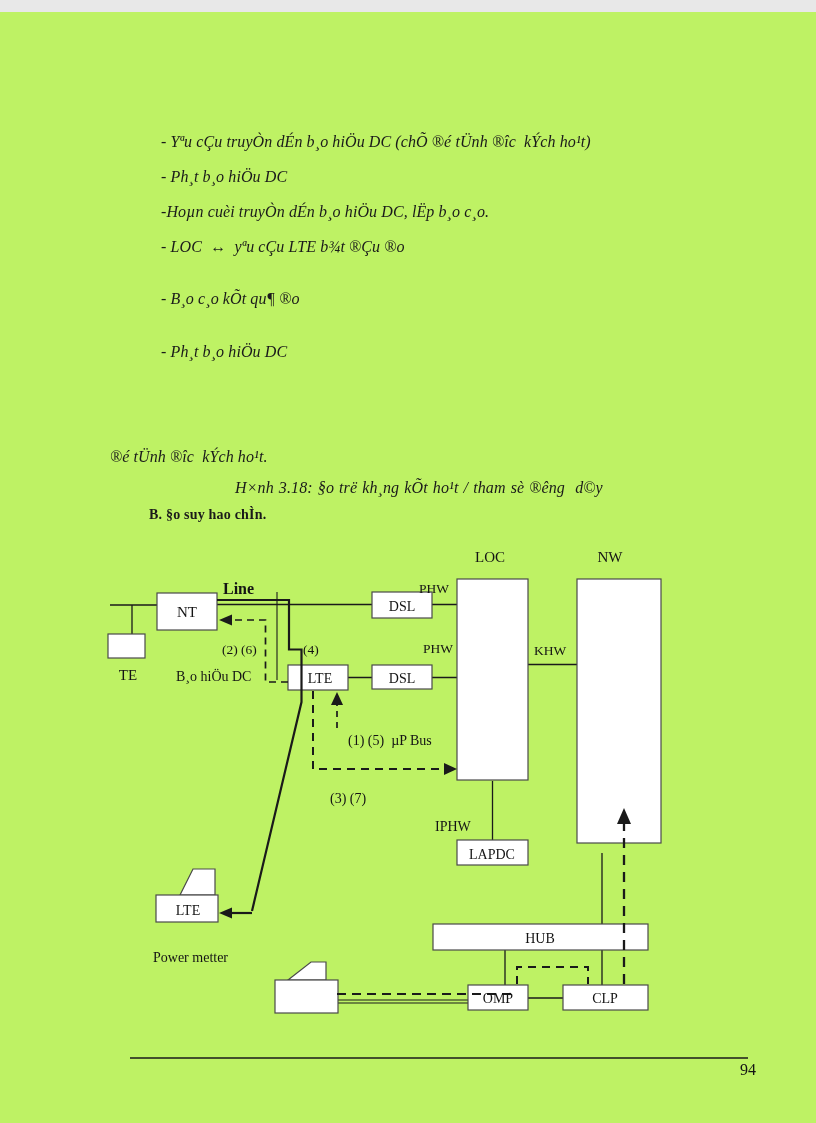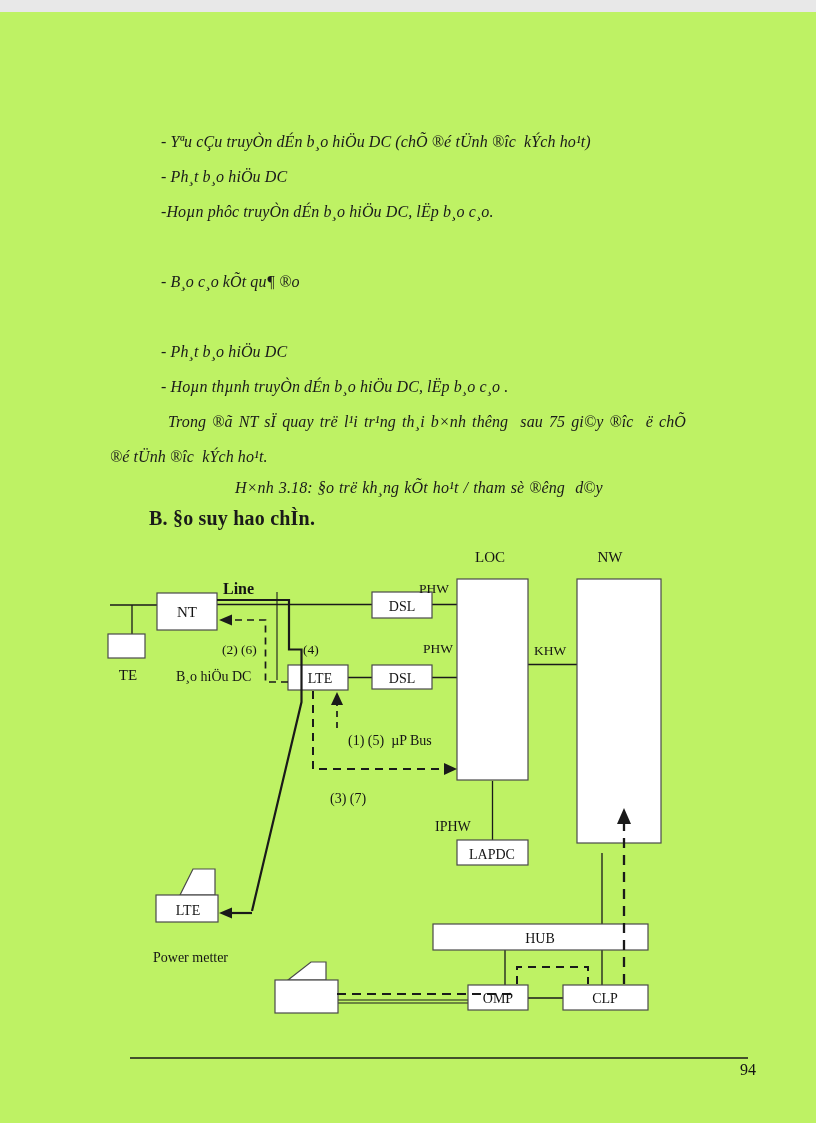--- a/index.html
+++ b/index.html
@@ -11,43 +11,42 @@
   .page::after {
     content:""; position:absolute; left:0; right:0; bottom:1px;
     border-top:2px dotted #c9c9c9;
   }
   .tl {
     position:absolute; white-space:pre; font-size:16px; font-style:italic;
     line-height:1.1; letter-spacing:0.1px;
   }
   .para1 { word-spacing:2px; }
   .capt  { word-spacing:1px; }
-  .heading { font-style:normal; font-weight:bold; font-size:20px; letter-spacing:0.2px; }
+  .heading { font-style:normal; font-weight:bold; font-size:14px; letter-spacing:0.2px; }
   svg.diagram { position:absolute; left:0; top:0; }
   svg text {
     font-family:"Liberation Serif","DejaVu Serif",serif;
     fill:#141414; font-size:14px; white-space:pre;
   }
   .box { fill:#ffffff; stroke:#4a4a4a; stroke-width:1.2; }
   .ln  { stroke:#1a1a1a; stroke-width:1.3; fill:none; }
   .ah  { fill:#1a1a1a; stroke:none; }
 </style>
 </head>
 <body>
 
 <div class="page">
 
   <div class="tl" style="left:161px; top:121px;">- Yªu cÇu truyÒn dÉn b¸o hiÖu DC (chÕ ®é tÜnh ®îc  kÝch ho¹t)</div>
   <div class="tl" style="left:161px; top:156px;">- Ph¸t b¸o hiÖu DC</div>
-  <div class="tl" style="left:161px; top:191px;">-Hoµn phôc truyÒn dÉn b¸o hiÖu DC, lËp b¸o c¸o.</div>
-  <div class="tl" style="left:161px; top:261px;">- B¸o c¸o kÕt qu¶ ®o</div>
+  <div class="tl" style="left:161px; top:191px;">-Hoµn cuèi truyÒn dÉn b¸o hiÖu DC, lËp b¸o c¸o.</div>
+  <div class="tl" style="left:161px; top:226px;">- LOC  ↔  yªu cÇu LTE b¾t ®Çu ®o</div>
+  <div class="tl" style="left:161px; top:278px;">- B¸o c¸o kÕt qu¶ ®o</div>
   <div class="tl" style="left:161px; top:331px;">- Ph¸t b¸o hiÖu DC</div>
-  <div class="tl" style="left:161px; top:366px;">- Hoµn thµnh truyÒn dÉn b¸o hiÖu DC, lËp b¸o c¸o .</div>
 
-  <div class="tl para1" style="left:168px; top:401px;">Trong ®ã NT sÏ quay trë l¹i tr¹ng th¸i b×nh thêng  sau 75 gi©y ®îc  ë chÕ</div>
   <div class="tl" style="left:110px; top:436px;text-align:center;">®é tÜnh ®îc  kÝch ho¹t.</div>
 
   <div class="tl capt" style="left:235px; top:467px;">H×nh 3.18: §o trë kh¸ng kÕt ho¹t / tham sè ®êng  d©y</div>
   <div class="tl heading" style="left:149px; top:495px;">B. §o suy hao chÌn.</div>
 
   <svg class="diagram" width="816" height="1123" viewBox="0 0 816 1123">
 
     <g>
       <path class="ln" d="M110,593 H157"></path>
       <path class="ln" d="M132,593 V622"></path>

